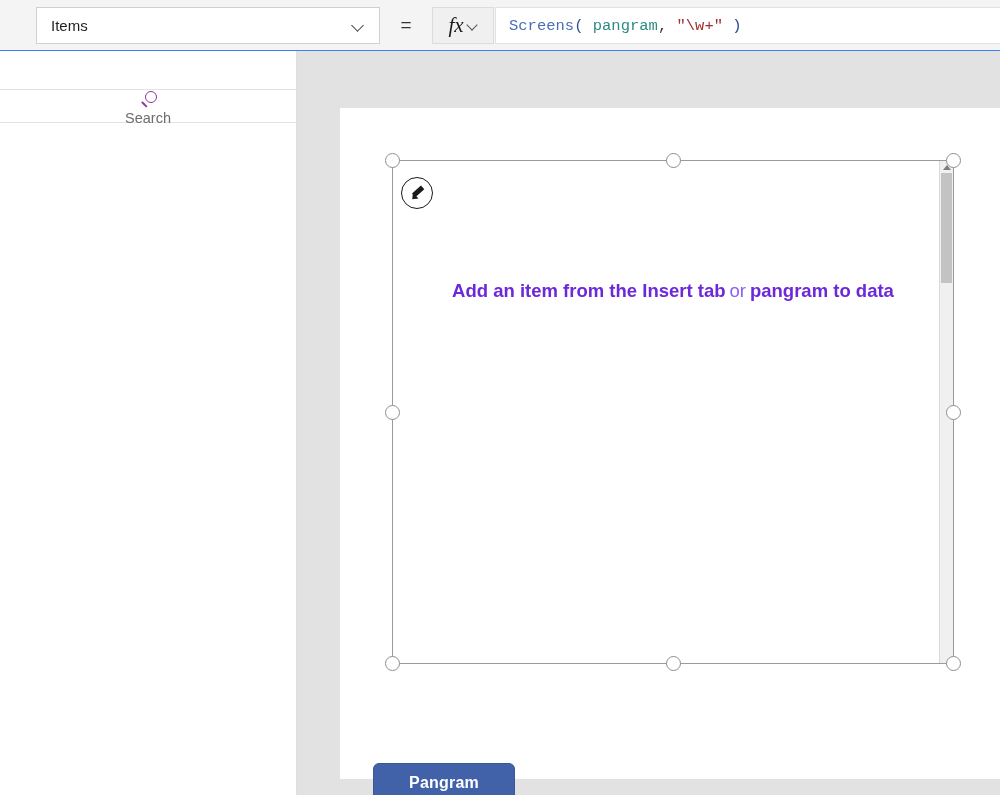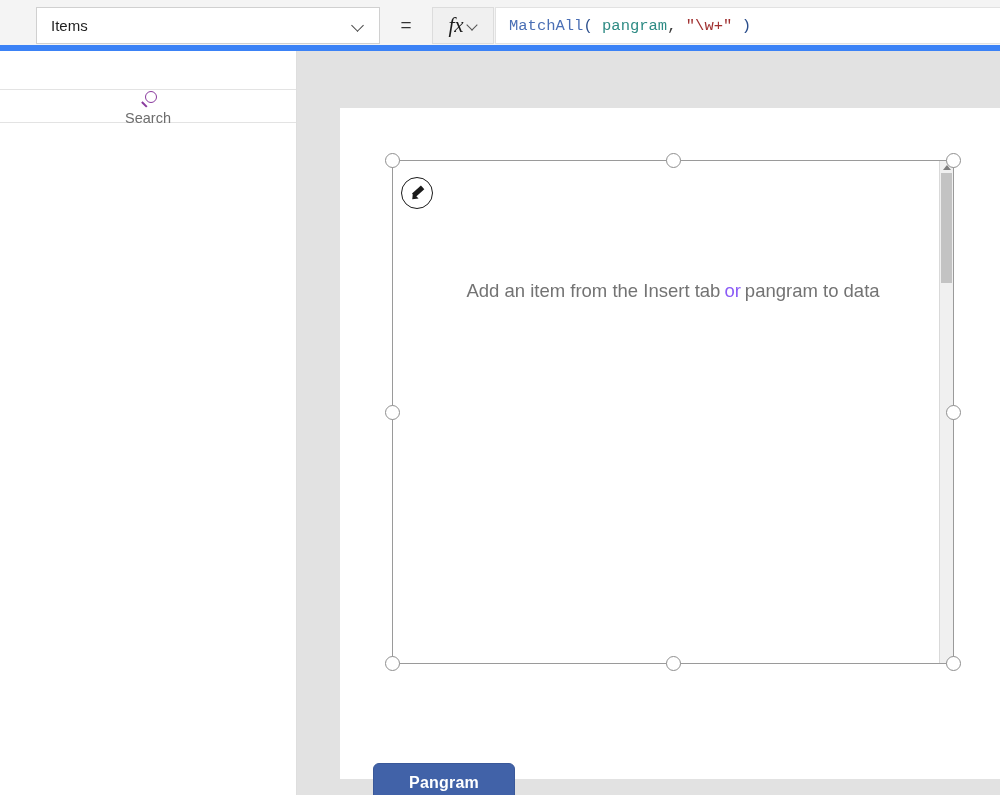--- a/index.html
+++ b/index.html
@@ -18,21 +18,21 @@
     height: 795px;
     background: #ffffff;
   }
 
   
   .formula-bar {
     position: absolute;
     left: 0; top: 0;
     width: 1000px; height: 51px;
     background: #f4f4f4;
-    border-bottom: 6px solid #3b82f6;
+    border-bottom: 1px solid #3b82f6;
     display: flex;
     align-items: center;
   }
 
   .prop-select {
     position: absolute;
     left: 36px; top: 7px;
     width: 344px; height: 37px;
     background: #ffffff;
     border: 1px solid #d0d0d0;
@@ -364,22 +364,23 @@
   .gallery-placeholder {
     position: absolute;
     left: 0; right: 0;
     top: 118px;
     text-align: center;
     font-size: 18.5px;
     line-height: 1.3;
     white-space: nowrap;
   }
   .gp-link {
-    color: #737373;
-    cursor: pointer;
+    color: #6d28d9;
+    cursor: pointer;
+    font-weight: bold;
   }
   .gp-or {
     color: #8b5cf6;
     padding: 0 4px;
   }
 
   .gallery-scrollbar {
     position: absolute;
     right: 0; top: 0;
     width: 14px; height: 100%;
@@ -487,21 +488,21 @@
       <span class="chev"></span>
     </div>
 
     <div class="eq-sign">=</div>
 
     <div class="fx-button">
       <span class="fx-glyph">fx</span>
       <span class="fx-chev"></span>
     </div>
 
-    <div class="formula-input" id="formula-input"><span class="tok-fn">MatchAll</span><span class="tok-paren">(</span><span class="tok-space"> </span><span class="tok-ident">pangram</span><span class="tok-punct">,</span><span class="tok-space"> </span><span class="tok-string">"\w+"</span><span class="tok-space"> </span><span class="tok-paren">)</span></div>
+    <div class="formula-input" id="formula-input"><span class="tok-fn">Screens</span><span class="tok-paren">(</span><span class="tok-space"> </span><span class="tok-ident">pangram</span><span class="tok-punct">,</span><span class="tok-space"> </span><span class="tok-string">"\w+"</span><span class="tok-space"> </span><span class="tok-paren">)</span></div>
   </div>
 
   <div class="left-panel">
 
 
     <div class="search-box">
       <span class="search-icon"></span>
       <span class="search-text">Search</span>
     </div>
 

